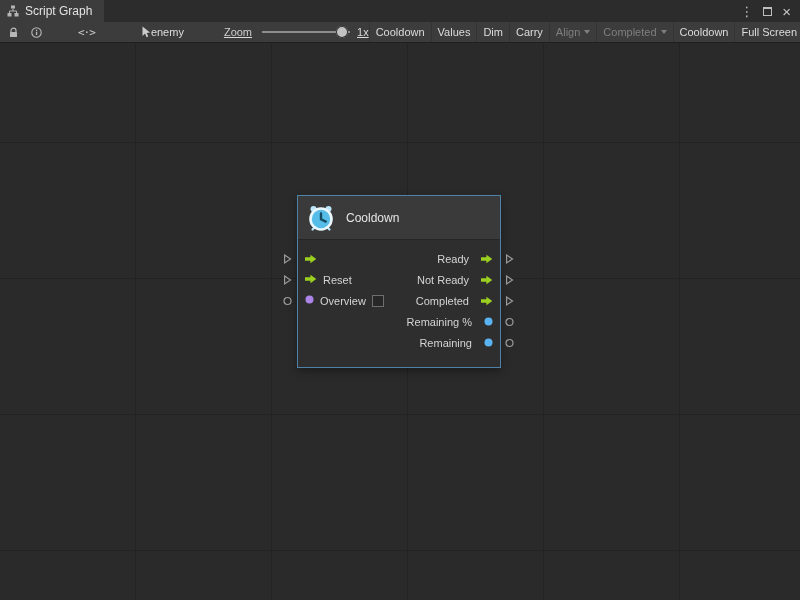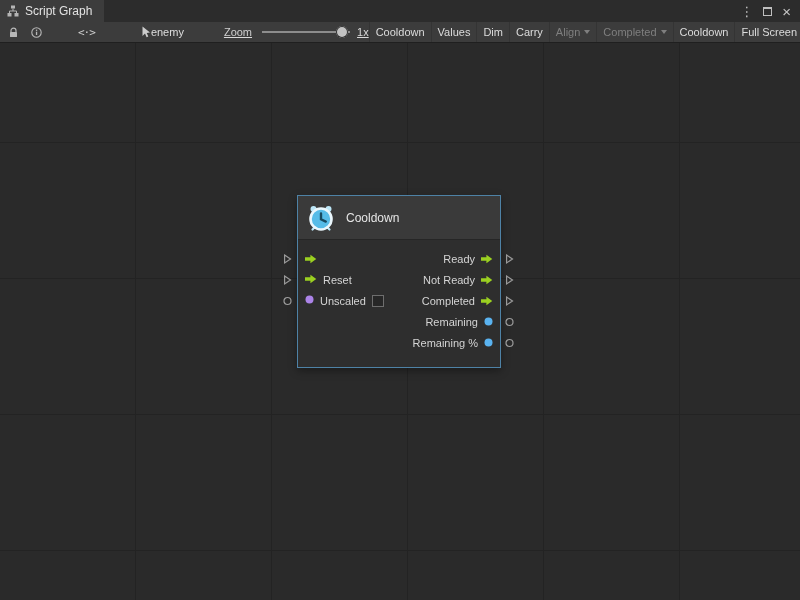--- a/index.html
+++ b/index.html
@@ -50,21 +50,21 @@
   .node { position:absolute; left:297px; top:152px; width:204px;
           border:1px solid #4e82a6; background:#2e2e2e;
           box-shadow:0 3px 8px rgba(0,0,0,0.35); }
   .node-header { height:44px; background:#3a3a3a; border-bottom:1px solid #262626;
                  display:flex; align-items:center; gap:10px; padding:0 10px 0 8px;
                  font-size:12px; color:#e6e6e6; }
   .node-body { padding:8px 0 14px; }
   .port-row { position:relative; height:21px; display:flex; align-items:center; padding:0 7px;
               font-size:11px; color:#d4d4d4; }
   .port-left  { display:flex; gap:6px; }
-  .port-right { display:flex; align-items:center; gap:6px; margin-left:auto; }
+  .port-right { display:flex; align-items:center; gap:12px; margin-left:auto; }
   .outer { position:absolute; top:50%; transform:translateY(-50%); line-height:0; }
   .outer-left  { left:-15px; }
   .outer-right { right:-14px; }
   .icon { display:block; }
   .mini-field { width:17px; height:14px; background:#222; border:1px solid #8b8b8b;
                 color:#eee; font-size:10px; text-align:center; padding:0;
                 font-family:"Liberation Sans", sans-serif; }
   .mini-checkbox { width:12px; height:12px; background:#272727; border:1px solid #6e6e6e; display:inline-block; }
 </style>
 </head>
@@ -229,61 +229,61 @@
         <div class="port-row">
           <span class="outer outer-left">
               <svg class="icon" width="9" height="9">
                 <use href="#circ-out"></use>
               </svg>
             </span>
           <div class="port-left">
             <svg class="icon" width="9" height="9">
                 <use href="#value-dot" fill="#ac84e8"></use>
               </svg>
-            <span>Unscaled</span>
+            <span>Overview</span>
             <span class="mini-checkbox"></span>
           </div>
           <div class="port-right">
             <span>Completed</span>
             <svg class="icon" width="12" height="10">
                 <use href="#flow-arrow" fill="#9bd021"></use>
               </svg>
           </div>
           <span class="outer outer-right">
               <svg class="icon" width="9" height="11">
                 <use href="#tri-out"></use>
+              </svg>
+            </span>
+        </div>
+
+        <div class="port-row">
+          <div class="port-right">
+            <span>Remaining %</span>
+            <svg class="icon" width="9" height="9">
+                <use href="#value-dot" fill="#5ab3f0"></use>
+              </svg>
+          </div>
+          <span class="outer outer-right">
+              <svg class="icon" width="9" height="9">
+                <use href="#circ-out"></use>
               </svg>
             </span>
         </div>
 
         <div class="port-row">
           <div class="port-right">
             <span>Remaining</span>
             <svg class="icon" width="9" height="9">
                 <use href="#value-dot" fill="#5ab3f0"></use>
               </svg>
           </div>
           <span class="outer outer-right">
               <svg class="icon" width="9" height="9">
                 <use href="#circ-out"></use>
               </svg>
             </span>
         </div>
 
-        <div class="port-row">
-          <div class="port-right">
-            <span>Remaining %</span>
-            <svg class="icon" width="9" height="9">
-                <use href="#value-dot" fill="#5ab3f0"></use>
-              </svg>
-          </div>
-          <span class="outer outer-right">
-              <svg class="icon" width="9" height="9">
-                <use href="#circ-out"></use>
-              </svg>
-            </span>
-        </div>
-
       </div>
     </div>
 
   </div>
 </div>
 
 </body></html>

